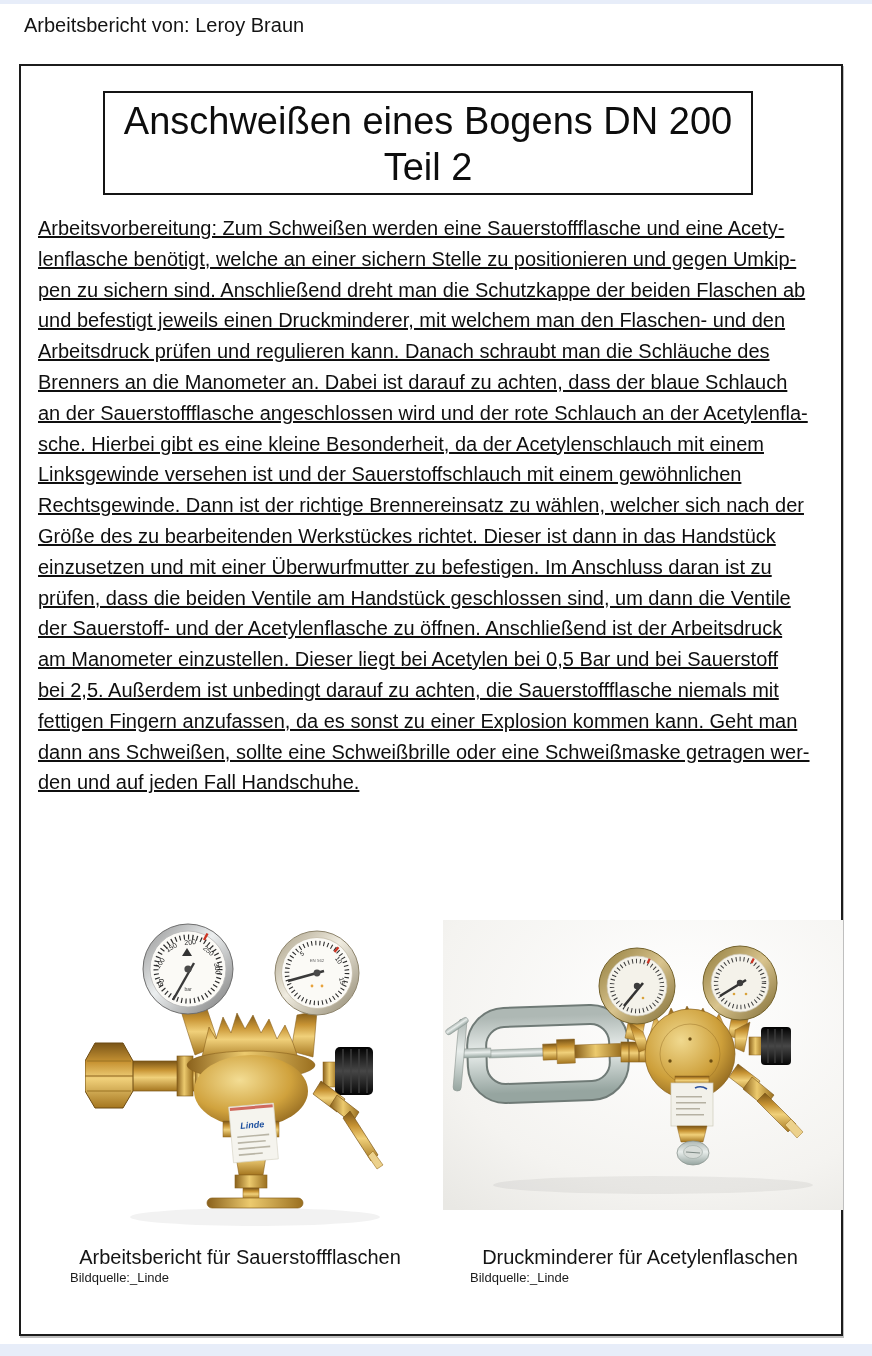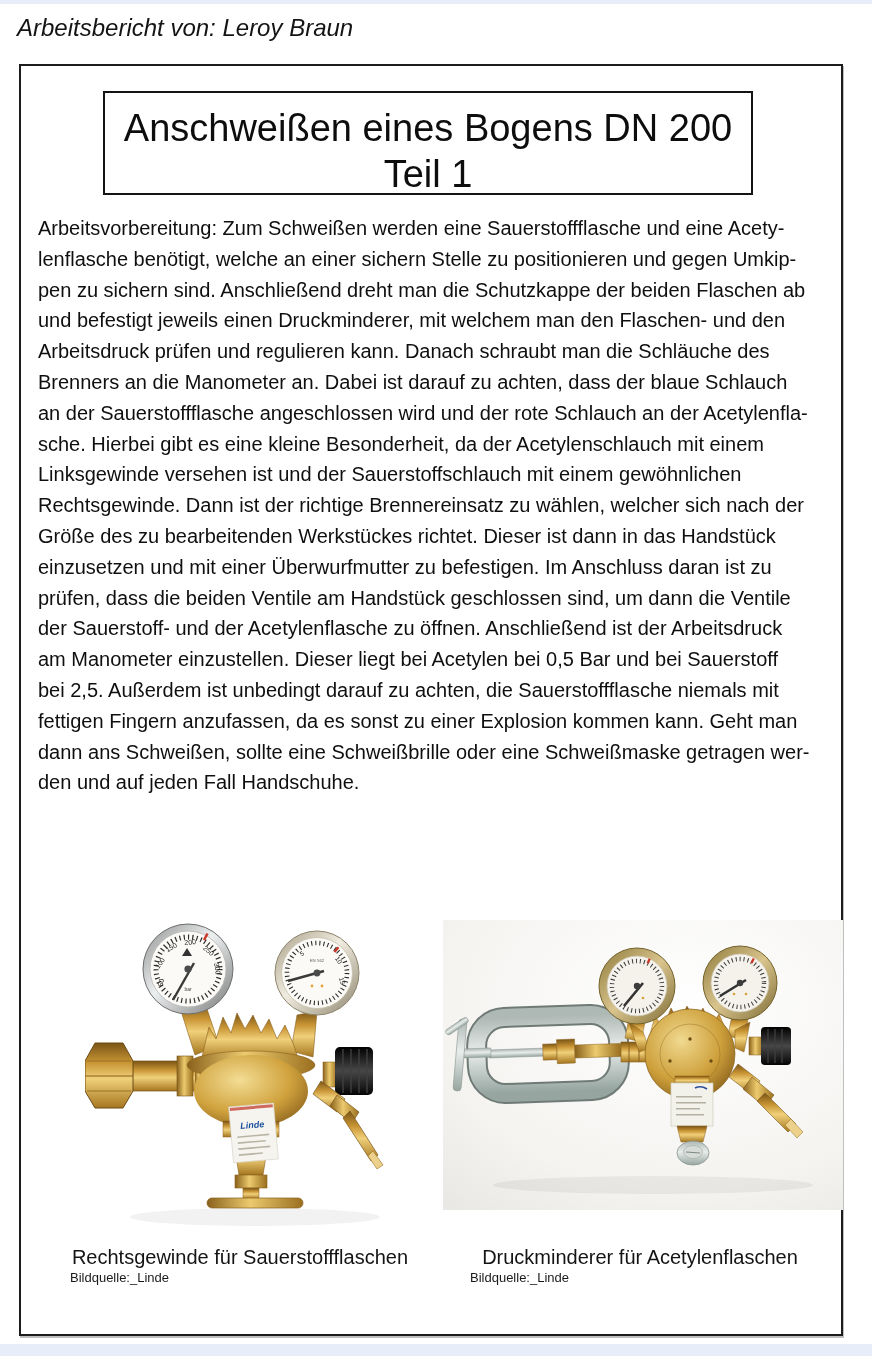--- a/index.html
+++ b/index.html
@@ -10,53 +10,53 @@
     background: #ffffff;
     font-family: "Liberation Sans", sans-serif;
     color: #111;
     overflow: hidden;
   }
   .strip { position: absolute; left: 0; width: 872px; }
   .strip.top { top: 0; height: 4px; }
   .strip.bottom { top: 1344px; height: 12px; }
   .header-line {
     position: absolute;
-    left: 17px; top: 14px;
-    font-size: 24px;
+    left: 24px; top: 14px;
+    font-size: 20px;
     color: #141414;
-    font-style: italic;
   }
   .frame {
     position: absolute;
     left: 19px; top: 64px;
     width: 820px; height: 1268px;
     border: 2px solid #1c1c1c;
     box-shadow: 1px 2px 0 rgba(0,0,0,0.25);
     background: #ffffff;
   }
   .title-box {
     position: absolute;
     left: 103px; top: 91px;
     width: 650px; height: 104px;
     border: 2px solid #141414;
     text-align: center;
     font-size: 38px;
     line-height: 46px;
-    padding-top: 12px;
+    padding-top: 5px;
     box-sizing: border-box;
     color: #0d0d0d;
   }
   .body-text {
     position: absolute;
     left: 38px; top: 213px;
     width: 804px;
     font-size: 20px;
     line-height: 30.8px;
     white-space: pre-line;
     color: #0f0f0f;
+    text-decoration: underline;
   }
   .photo { position: absolute; }
   .photo.left-photo  { left: 85px;  top: 915px; }
   .photo.right-photo { left: 443px; top: 920px; }
   .caption {
     position: absolute;
     font-size: 20px;
     color: #141414;
     text-align: center;
   }
@@ -78,21 +78,21 @@
 <div class="page">
 
   <div class="strip top" style="background:#e7edf9;"></div>
 
   <div class="header-line">Arbeitsbericht von: Leroy Braun</div>
 
   <div class="frame"></div>
 
   <div class="title-box">
     <div>Anschweißen eines Bogens DN 200</div>
-    <div>Teil 1</div>
+    <div>Teil 2</div>
   </div>
 
   <div class="body-text">Arbeitsvorbereitung: Zum Schweißen werden eine Sauerstoffflasche und eine Acety-
 lenflasche benötigt, welche an einer sichern Stelle zu positionieren und gegen Umkip-
 pen zu sichern sind. Anschließend dreht man die Schutzkappe der beiden Flaschen ab
 und befestigt jeweils einen Druckminderer, mit welchem man den Flaschen- und den
 Arbeitsdruck prüfen und regulieren kann. Danach schraubt man die Schläuche des
 Brenners an die Manometer an. Dabei ist darauf zu achten, dass der blaue Schlauch
 an der Sauerstoffflasche angeschlossen wird und der rote Schlauch an der Acetylenfla-
 sche. Hierbei gibt es eine kleine Besonderheit, da der Acetylenschlauch mit einem
@@ -359,19 +359,19 @@
       <rect x="233" y="194" width="28" height="1.5" fill="#b5b1a2"></rect>
     </g>
     <g>
       <polygon points="234,206 264,206 260,222 238,222" fill="url(#brassVR)" stroke="#8a611c" stroke-width="0.5"></polygon>
       <ellipse cx="250" cy="233" rx="16" ry="12" fill="url(#galvR)" stroke="#8a948f" stroke-width="0.8"></ellipse>
       <ellipse cx="250" cy="232" rx="9.5" ry="6.5" fill="#d7dcd8" stroke="#9aa6a1" stroke-width="0.6"></ellipse>
       <line x1="243" y1="232" x2="257" y2="233" stroke="#7d8984" stroke-width="1.2"></line>
     </g>
   </svg>
 
-  <div class="caption cap-left">Rechtsgewinde für Sauerstoffflaschen</div>
+  <div class="caption cap-left">Arbeitsbericht für Sauerstoffflaschen</div>
   <div class="source src-left">Bildquelle:_Linde</div>
   <div class="caption cap-right">Druckminderer für Acetylenflaschen</div>
   <div class="source src-right">Bildquelle:_Linde</div>
 
   <div class="strip bottom" style="background:#e7edf9;"></div>
 </div>
 
 </body></html>

